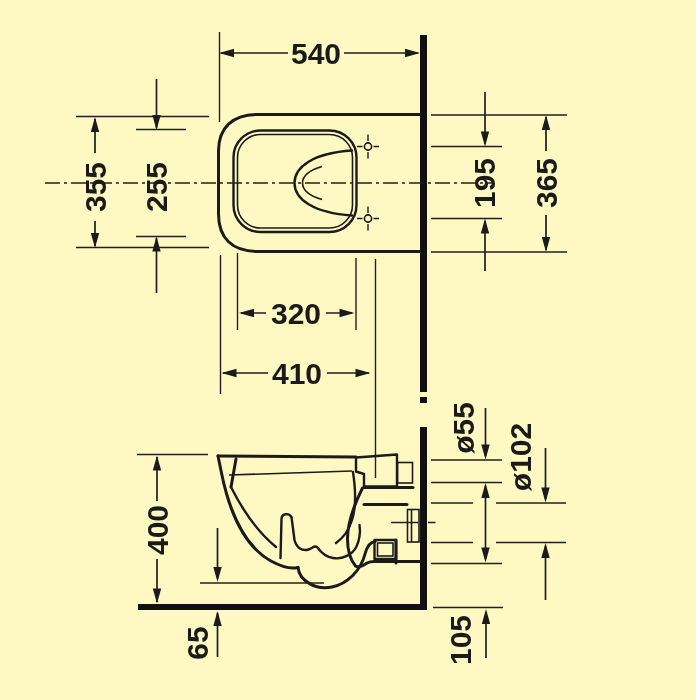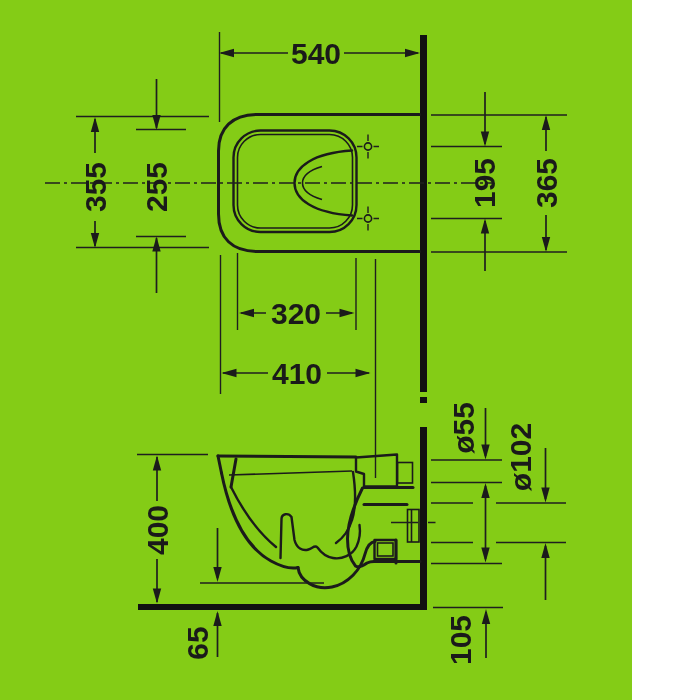--- a/index.html
+++ b/index.html
@@ -1,16 +1,16 @@
 <!DOCTYPE html>
 <html><head>
 <meta charset="utf-8">
 <style>
   html,body{margin:0;padding:0;background:#ffffff;}
-  .stage{position:relative;width:632px;height:700px;background:#84cc16;overflow:hidden;
+  .stage{position:relative;width:696px;height:700px;background:#fef9c3;overflow:hidden;
          font-family:"Liberation Sans","DejaVu Sans",sans-serif;}
   svg{display:block;}
   .dim-text{font-family:"Liberation Sans","DejaVu Sans",sans-serif;
             font-weight:700;font-size:30px;fill:#1a1a1a;letter-spacing:0px;}
   .thin{stroke:#1f1f1f;stroke-width:1.4;fill:none;}
   .dim{stroke:#1f1f1f;stroke-width:1.7;fill:none;}
   .outline{stroke:#1b1b1b;stroke-width:3;fill:none;stroke-linecap:round;stroke-linejoin:round;}
   .outline2{stroke:#1b1b1b;stroke-width:2.4;fill:none;stroke-linecap:round;stroke-linejoin:round;}
   .outline1{stroke:#1b1b1b;stroke-width:1.6;fill:none;}
   .heavy{fill:#111111;stroke:none;}

